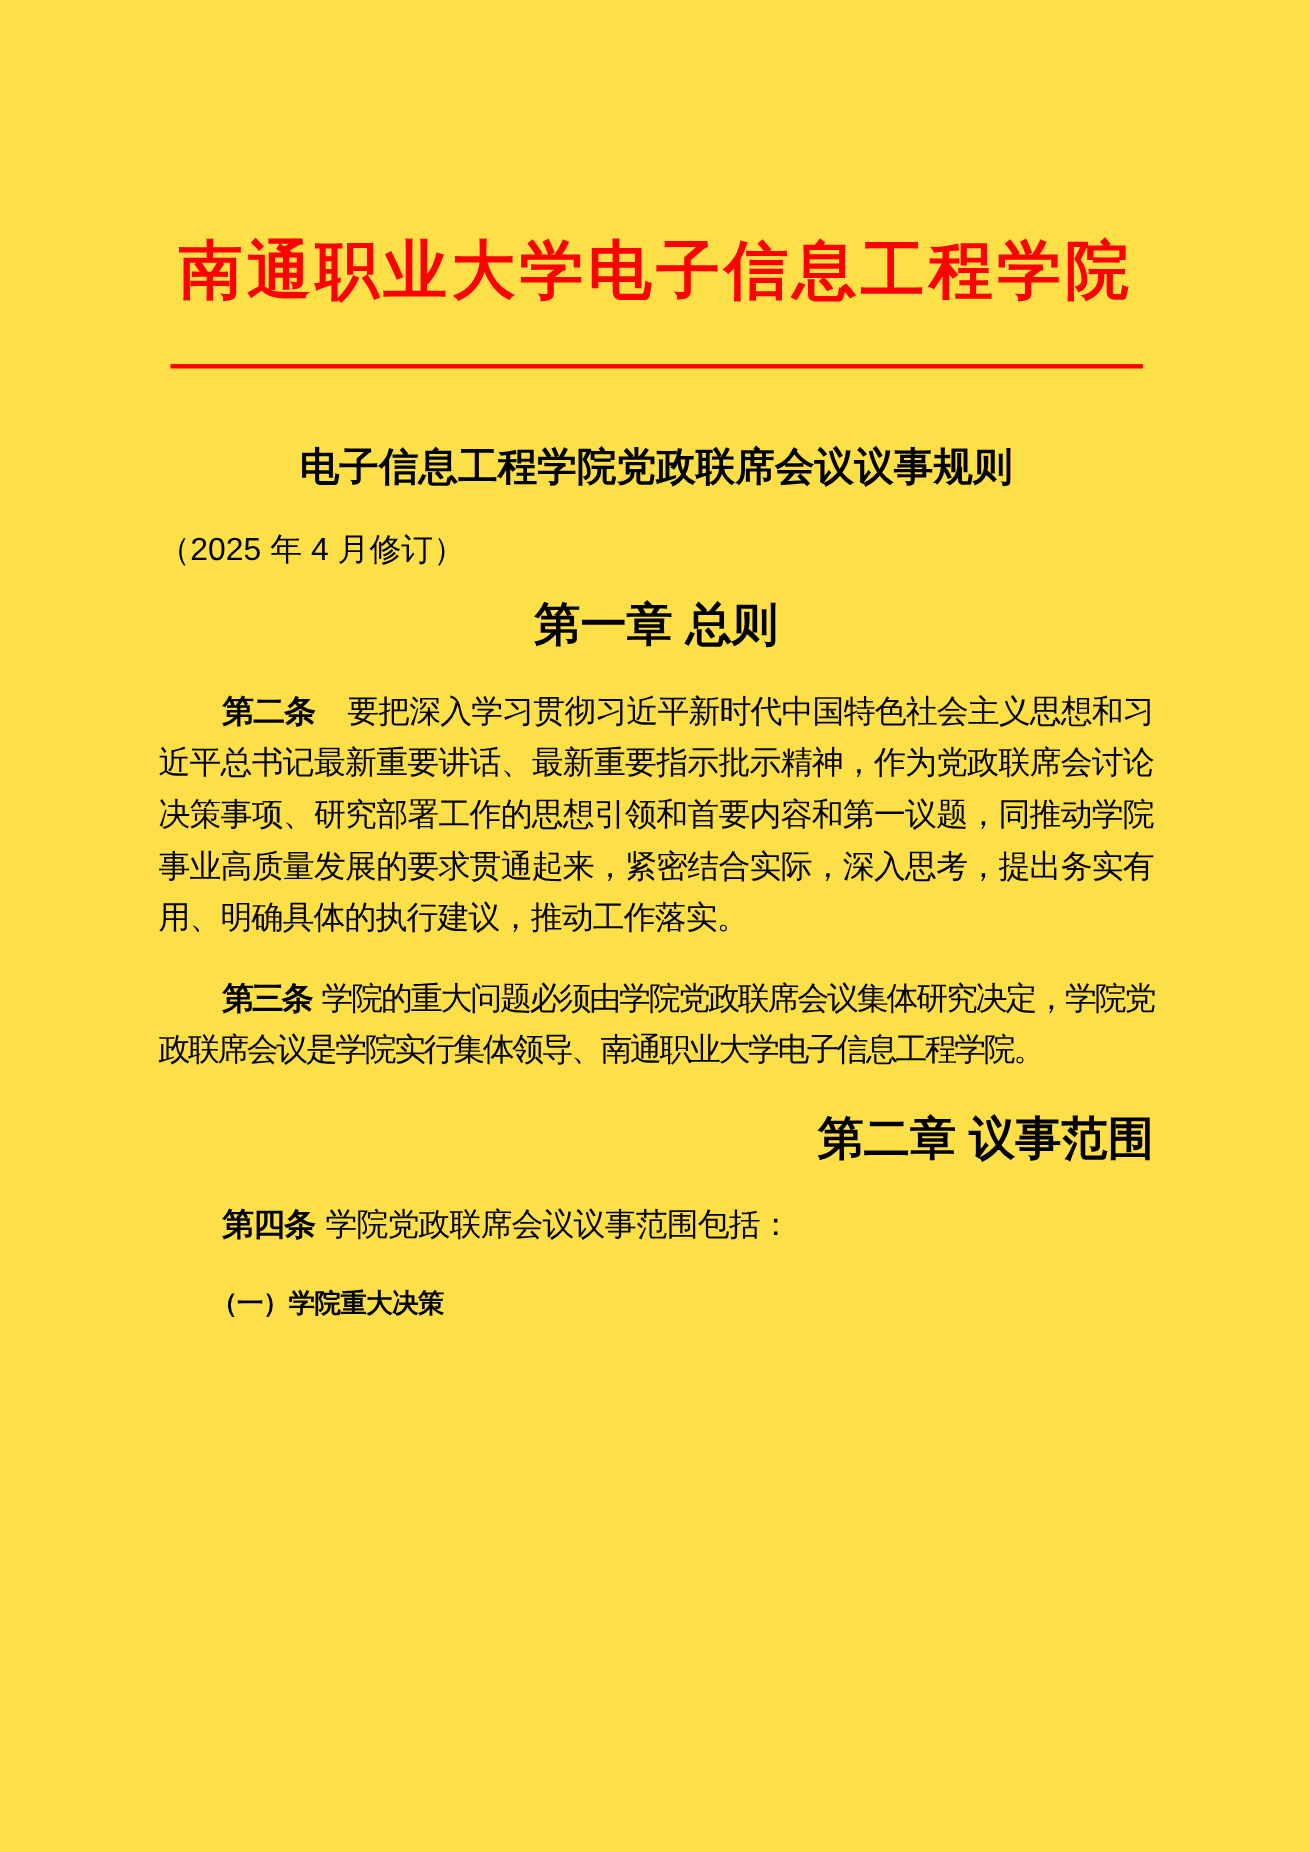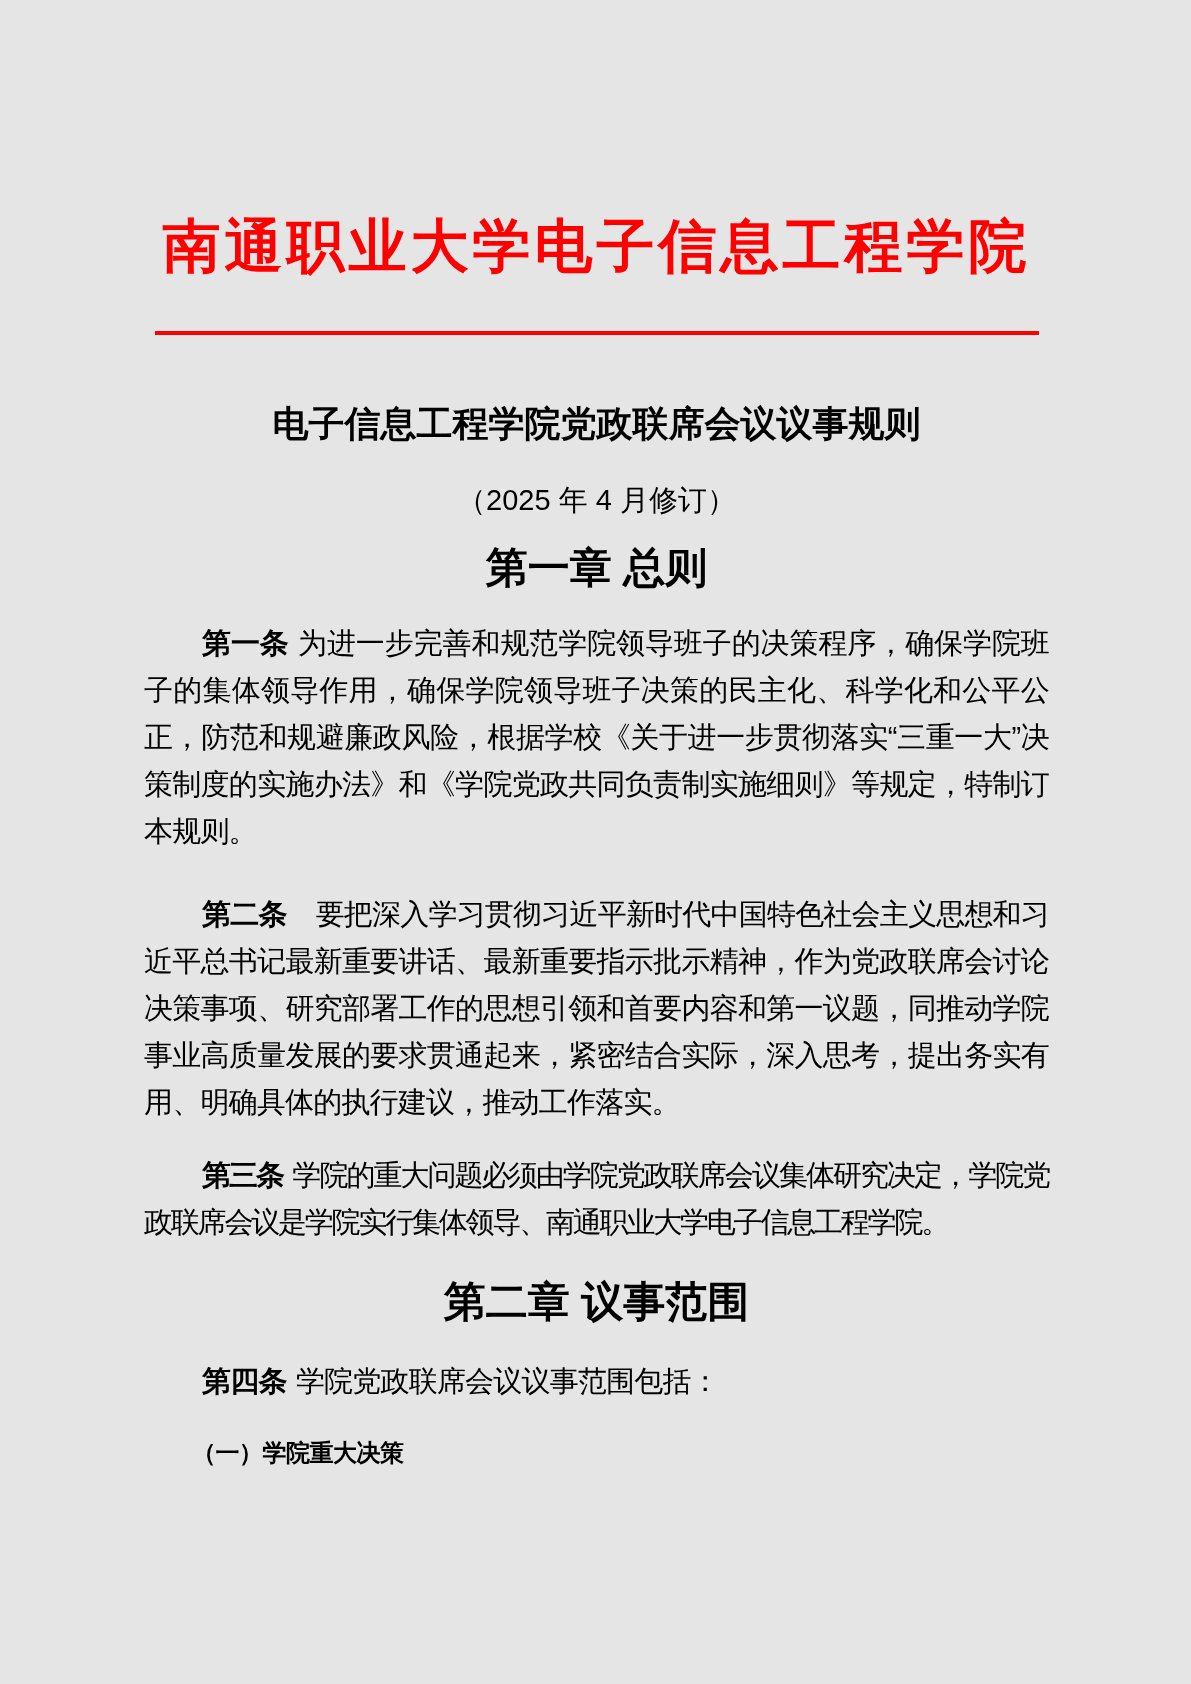--- a/index.html
+++ b/index.html
@@ -5,21 +5,21 @@
   html, body {
     margin: 0;
     padding: 0;
     background: #ffffff;
   }
   .page {
     position: relative;
     width: 1191px;
     height: 1684px;
     margin: 0 auto;
-    background: #e5e5e5;
+    background: #fde047;
     box-sizing: border-box;
     padding: 214px 142px 0 144px;
     overflow: hidden;
     font-family: "Liberation Sans", "DejaVu Sans", sans-serif;
     color: #000000;
   }
   .institution {
     margin: 0;
     text-align: center;
     color: #ff0000;
@@ -37,33 +37,33 @@
   }
   .doc-title {
     margin: 67px 0 0;
     text-align: center;
     font-size: 36px;
     font-weight: bold;
     line-height: 44px;
   }
   .doc-subtitle {
     margin: 34px 0 0;
-    text-align: center;
+    text-align: left;
     font-size: 29px;
     font-weight: normal;
     line-height: 40px;
   }
   .chapter {
     margin: 28px 0 0;
     text-align: center;
     font-size: 42px;
     font-weight: bold;
     line-height: 40px;
   }
-  .chapter.ch2 { margin-top: 36px; }
+  .chapter.ch2 { margin-top: 36px; text-align: right; }
   .article {
     margin: 32px 0 0;
     font-size: 29px;
     line-height: 47px;
     text-align: justify;
     text-indent: 2em;
     letter-spacing: -0.8px;
   }
   .article .label {
     font-weight: bold;
@@ -91,21 +91,20 @@
     <h1 class="institution">南通职业大学电子信息工程学院</h1>
     <div class="red-rule"></div>
   </div>
 
   <h2 class="doc-title">电子信息工程学院党政联席会议议事规则</h2>
 
   <p class="doc-subtitle">（2025 年 4 月修订）</p>
 
   <h3 class="chapter ch1">第一章 总则</h3>
 
-  <p class="article p1"><span class="label">第一条</span><span>为进一步完善和规范学院领导班子的决策程序，确保学院班子的集体领导作用，确保学院领导班子决策的民主化、科学化和公平公正，防范和规避廉政风险，根据学校《关于进一步贯彻落实“三重一大”决策制度的实施办法》和《学院党政共同负责制实施细则》等规定，特制订本规则。</span></p>
 
   <p class="article p2 wide-gap"><span class="label">第二条</span><span>要把深入学习贯彻习近平新时代中国特色社会主义思想和习近平总书记最新重要讲话、最新重要指示批示精神，作为党政联席会讨论决策事项、研究部署工作的思想引领和首要内容和第一议题，同推动学院事业高质量发展的要求贯通起来，紧密结合实际，深入思考，提出务实有用、明确具体的执行建议，推动工作落实。</span></p>
 
   <p class="article p3"><span class="label">第三条</span><span>学院的重大问题必须由学院党政联席会议集体研究决定，学院党政联席会议是学院实行集体领导、南通职业大学电子信息工程学院。</span></p>
 
   <h3 class="chapter ch2">第二章 议事范围</h3>
 
   <p class="article p4"><span class="label">第四条</span><span>学院党政联席会议议事范围包括：</span></p>
 
   <p class="clause">（一）学院重大决策</p>

